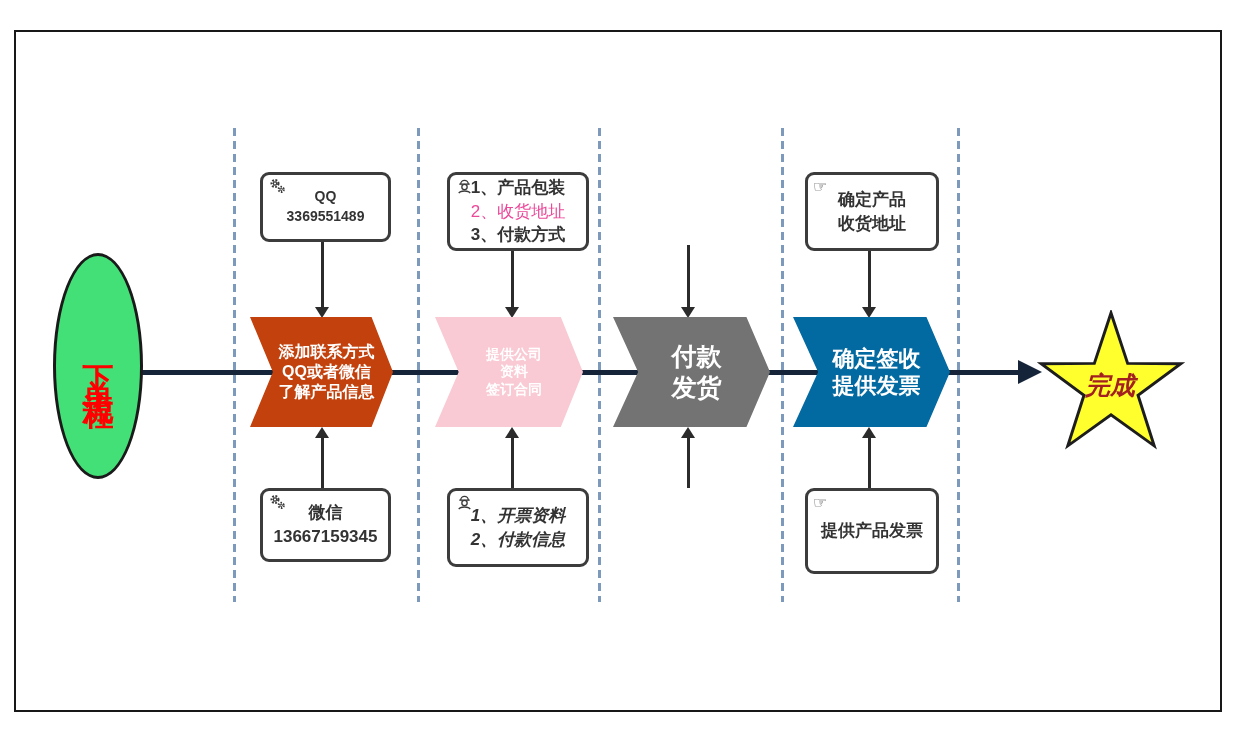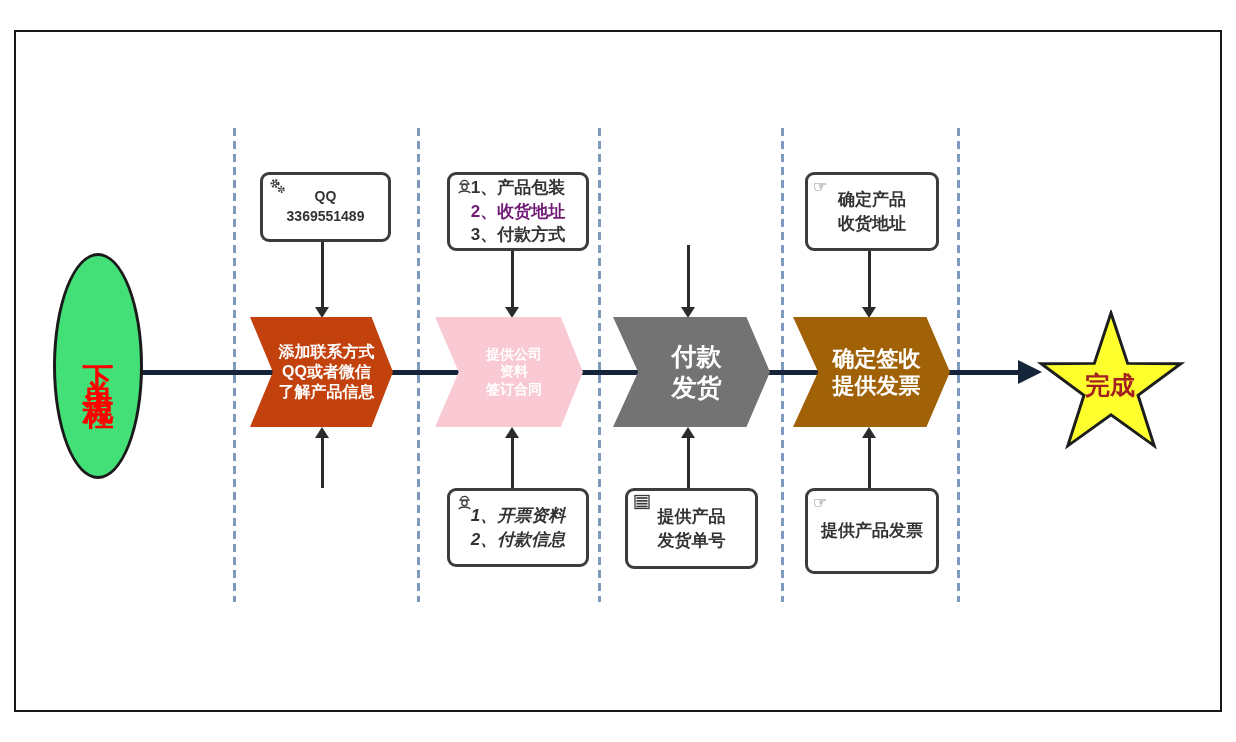--- a/index.html
+++ b/index.html
@@ -33,41 +33,41 @@
   .c2{left:435px;width:148px;font-size:14px;}
   .c3{left:613px;width:157px;font-size:25px;}
   .c4{left:793px;width:157px;font-size:22px;}
 
   
   .abox{position:absolute;background:#fff;border:3px solid #3c3c3c;border-radius:9px;
         display:flex;flex-direction:column;align-items:center;justify-content:center;
         color:#333;font-weight:bold;font-size:17px;line-height:1.4;text-align:center;z-index:2;}
   .abox .icon{position:absolute;top:2px;left:5px;width:20px;height:20px;color:#3a3a3a;
               font-size:16px;line-height:20px;text-align:left;}
-  .abox .light{font-weight:bold;color:#701a75;}
+  .abox .light{font-weight:normal;color:#ec4899;}
   .t1{left:260px;top:172px;width:125px;height:64px;font-size:14px;}
   .t2{left:447px;top:172px;width:136px;height:73px;}
   .t3{left:625px;top:172px;width:127px;height:73px;}
   .t4{left:805px;top:172px;width:128px;height:73px;}
   .b1{left:260px;top:488px;width:125px;height:68px;}
   .b2{left:447px;top:488px;width:136px;height:73px;font-style:italic;}
   .b3{left:625px;top:488px;width:127px;height:75px;}
   .b4{left:805px;top:488px;width:128px;height:80px;}
 
   
   .vline{position:absolute;width:3px;background:#2b2b2b;z-index:1;}
   .ahead-down{position:absolute;width:0;height:0;border-left:7px solid transparent;
               border-right:7px solid transparent;border-top:11px solid #2b2b2b;z-index:1;}
   .ahead-up{position:absolute;width:0;height:0;border-left:7px solid transparent;
             border-right:7px solid transparent;border-bottom:11px solid #2b2b2b;z-index:1;}
 
   
   .star-wrap{position:absolute;left:1032px;top:310px;width:158px;height:142px;}
   .star-label{position:absolute;left:50%;top:53%;transform:translate(-52%,-50%);
-              color:#a32020;font-weight:bold;font-size:25px;white-space:nowrap;}
+              color:#a32020;font-weight:bold;font-size:25px;white-space:nowrap;font-style:italic;}
 </style>
 </head>
 <body>
 
 <div id="canvas">
   <div class="frame"></div>
 
   <div class="vdash vd1"></div>
   <div class="vdash vd2"></div>
   <div class="vdash vd3"></div>
@@ -88,21 +88,21 @@
   </div>
   <div class="chev c2" style="background: rgb(249, 202, 211);">
     <div>提供公司</div>
     <div>资料</div>
     <div>签订合同</div>
   </div>
   <div class="chev c3" style="background: #737373;">
     <div>付款</div>
     <div>发货</div>
   </div>
-  <div class="chev c4" style="background: #a16207;">
+  <div class="chev c4" style="background: #0369a1;">
     <div>确定签收</div>
     <div>提供发票</div>
   </div>
 
   <div class="abox t1">
     <span class="icon">
       <svg width="20" height="20" viewBox="0 0 20 20" fill="none" stroke="#3a3a3a">
         <circle cx="7" cy="6.5" r="3.4" stroke-width="2.2" stroke-dasharray="1.8 1.4"></circle>
         <circle cx="7" cy="6.5" r="1.6" stroke-width="1.2"></circle>
         <circle cx="13.2" cy="12.4" r="2.6" stroke-width="2" stroke-dasharray="1.5 1.3"></circle>
@@ -124,44 +124,43 @@
     <div>1、产品包装</div>
     <div class="light">2、收货地址</div>
     <div>3、付款方式</div>
   </div>
   <div class="abox t4">
     <span class="icon">☞</span>
     <div>确定产品</div>
     <div>收货地址</div>
   </div>
 
+  <div class="abox b1">
+    <span class="icon">
+      <svg width="20" height="20" viewBox="0 0 20 20" fill="none" stroke="#3a3a3a">
+        <circle cx="7" cy="6.5" r="3.4" stroke-width="2.2" stroke-dasharray="1.8 1.4"></circle>
+        <circle cx="7" cy="6.5" r="1.6" stroke-width="1.2"></circle>
+        <circle cx="13.2" cy="12.4" r="2.6" stroke-width="2" stroke-dasharray="1.5 1.3"></circle>
+        <circle cx="13.2" cy="12.4" r="1.1" stroke-width="1"></circle>
+      </svg>
+    </span>
+    <div>微信</div>
+    <div>13667159345</div>
+  </div>
   <div class="abox b2">
     <span class="icon">
       <svg width="19" height="19" viewBox="0 0 20 20" fill="none" stroke="#3a3a3a" stroke-width="1.4">
         <path d="M6 7.5a4 4 0 0 1 8 0"></path>
           <line x1="4.5" y1="7.5" x2="15.5" y2="7.5"></line>
         <circle cx="10" cy="10.5" r="2.8"></circle>
           <path d="M4 17c1.5-3 10.5-3 12 0"></path>
       </svg>
     </span>
     <div>1、开票资料</div>
     <div>2、付款信息</div>
-  </div>
-  <div class="abox b3">
-    <span class="icon">
-      <svg width="18" height="18" viewBox="0 0 18 18">
-        <rect x="2" y="2.5" width="14" height="13" fill="none" stroke="#3a3a3a" stroke-width="1.3"></rect>
-        <rect x="3.4" y="4.2" width="11.2" height="1.7" fill="#3a3a3a"></rect>
-        <rect x="3.4" y="7.0" width="11.2" height="1.7" fill="#3a3a3a"></rect>
-        <rect x="3.4" y="9.8" width="11.2" height="1.7" fill="#3a3a3a"></rect>
-        <rect x="3.4" y="12.6" width="11.2" height="1.7" fill="#3a3a3a"></rect>
-      </svg>
-    </span>
-    <div>提供产品</div>
-    <div>发货单号</div>
   </div>
   <div class="abox b4">
     <span class="icon">☞</span>
     <div>提供产品发票</div>
   </div>
 
   <div class="vline" style="left:321px;top:236px;height:73px"></div>
   <div class="ahead-down" style="left:315px;top:307px"></div>
   <div class="vline" style="left:511px;top:245px;height:64px"></div>
   <div class="ahead-down" style="left:505px;top:307px"></div>

